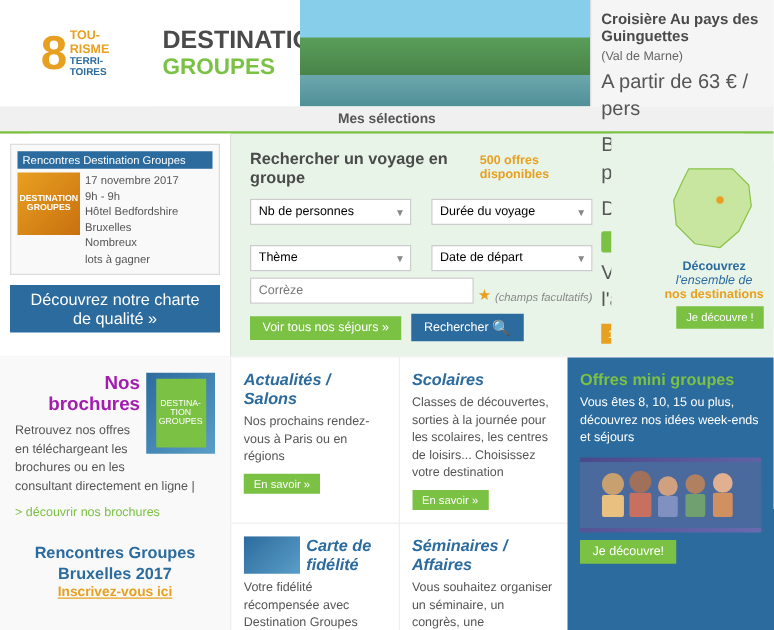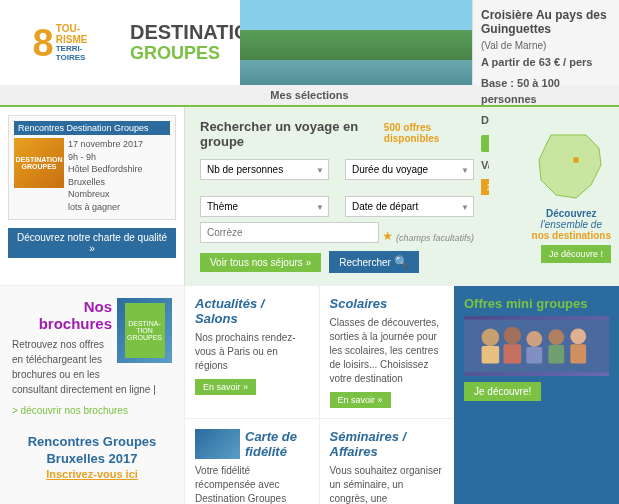--- a/index.html
+++ b/index.html
@@ -15,36 +15,36 @@
     .destination-title .grp { font-size: 18px; color: #7bc143; font-weight: bold; }
     .hero-image { flex: 1; background: linear-gradient(135deg, #5a9e6f 0%, #8bc34a 30%, #4e8f6a 60%, #3a7a5a 100%); position: relative; overflow: hidden; }
     .hero-img-sim { width: 100%; height: 100%; background: linear-gradient(to bottom, #87ceeb 0%, #87ceeb 40%, #4a8c5c 40%, #5aad6a 70%, #6abf7a 100%); }
     .hero-trees { position: absolute; bottom: 0; left: 0; right: 0; height: 55px; background: linear-gradient(to top, #3a6e3a, #5a9e5a); }
     .hero-water { position: absolute; bottom: 0; left: 0; right: 0; height: 25px; background: linear-gradient(to bottom, #7ab8d8, #5a9ec0); opacity: 0.7; }
 
     
     .sidebar-promo { width: 147px; background: #f5f5f5; flex-shrink: 0; padding: 8px; border-left: 1px solid #ddd; }
     .promo-title { font-size: 12px; font-weight: bold; color: #4a4a4a; margin-bottom: 4px; }
     .promo-loc { font-size: 10px; color: #666; margin-bottom: 4px; }
-    .promo-detail { font-size: 11px; color: #555; line-height: 1.4; margin-bottom: 6px; font-weight: bold; }
+    .promo-detail { font-size: 16px; color: #555; line-height: 1.4; margin-bottom: 6px; }
     .promo-btn { background: #7bc143; color: #fff; border: none; padding: 3px 8px; font-size: 10px; cursor: pointer; border-radius: 2px; margin-bottom: 6px; }
     .promo-nav { display: flex; gap: 2px; }
     .promo-nav span { width: 16px; height: 16px; background: #2c6b9e; color: #fff; font-size: 9px; display: flex; align-items: center; justify-content: center; cursor: pointer; }
     .promo-nav span.active { background: #e8a020; }
 
     
     .selections-bar { background: #f0f0f0; border-bottom: 2px solid #7bc143; text-align: center; padding: 4px; font-size: 11px; color: #555; font-weight: bold; }
 
     
     .middle-section { display: flex; background: #e8f4e8; min-height: 130px; border-radius: 25px; }
     .middle-left { width: 185px; flex-shrink: 0; padding: 8px; background: #fff; border-right: 1px solid #ddd; }
     .event-card { background: #f9f9f9; border: 1px solid #ddd; padding: 5px; font-size: 9px; }
     .event-card .event-header { background: #2c6b9e; color: #fff; font-size: 9px; padding: 2px 4px; margin-bottom: 3px; }
     .event-card .event-body { font-size: 9px; color: #555; line-height: 1.4; }
-    .quality-btn { margin-top: 8px; background: #2c6b9e; color: #fff; border: none; padding: 4px 8px; font-size: 10px; cursor: pointer; }
+    .quality-btn { margin-top: 8px; background: #2c6b9e; color: #fff; border: none; padding: 4px 8px; font-size: 13px; cursor: pointer; }
 
     
     .search-box { flex: 1; padding: 12px 15px; }
     .search-title { font-size: 13px; font-weight: bold; color: #4a4a4a; margin-bottom: 2px; }
     .search-available { font-size: 10px; color: #e8a020; font-weight: bold; }
     .search-grid { display: grid; grid-template-columns: 1fr 1fr; gap: 16px; margin-top: 8px; }
     .search-select { width: 100%; border: 1px solid #ccc; padding: 4px 6px; font-size: 10px; background: #fff; cursor: pointer; appearance: none; -webkit-appearance: none; }
     .correze-row { display: flex; align-items: flex-end; gap: 3px; margin-top: 5px; }
     .correze-input { flex: 1; border: 1px solid #ccc; padding: 4px 6px; font-size: 10px; }
     .star-icon { color: #e8a020; font-size: 12px; }
@@ -265,20 +265,21 @@
 
     <div class="content-cell">
       <div class="content-cell-title">Séminaires / Affaires</div>
       <p class="content-cell-text">Vous souhaitez organiser un séminaire, un congrès, une convention... gagnez du temps avec le RN2D</p>
 
     </div>
   </div>
 
   <div class="mini-groupes">
     <div class="mini-groupes-title">Offres mini groupes</div>
+    <p class="mini-groupes-text">Vous êtes 8, 10, 15 ou plus, découvrez nos idées week-ends et séjours</p>
     <div class="mini-groupes-img">
       
       <svg width="100%" height="60" viewBox="0 0 165 60">
 
         <rect width="165" height="60" fill="#4a6a9e"></rect>
 
         <circle cx="30" cy="20" r="10" fill="#c8a070"></circle>
         <rect x="20" y="30" width="20" height="20" fill="#e8c080" rx="2"></rect>
 
         <circle cx="55" cy="18" r="10" fill="#a0705a"></circle>

